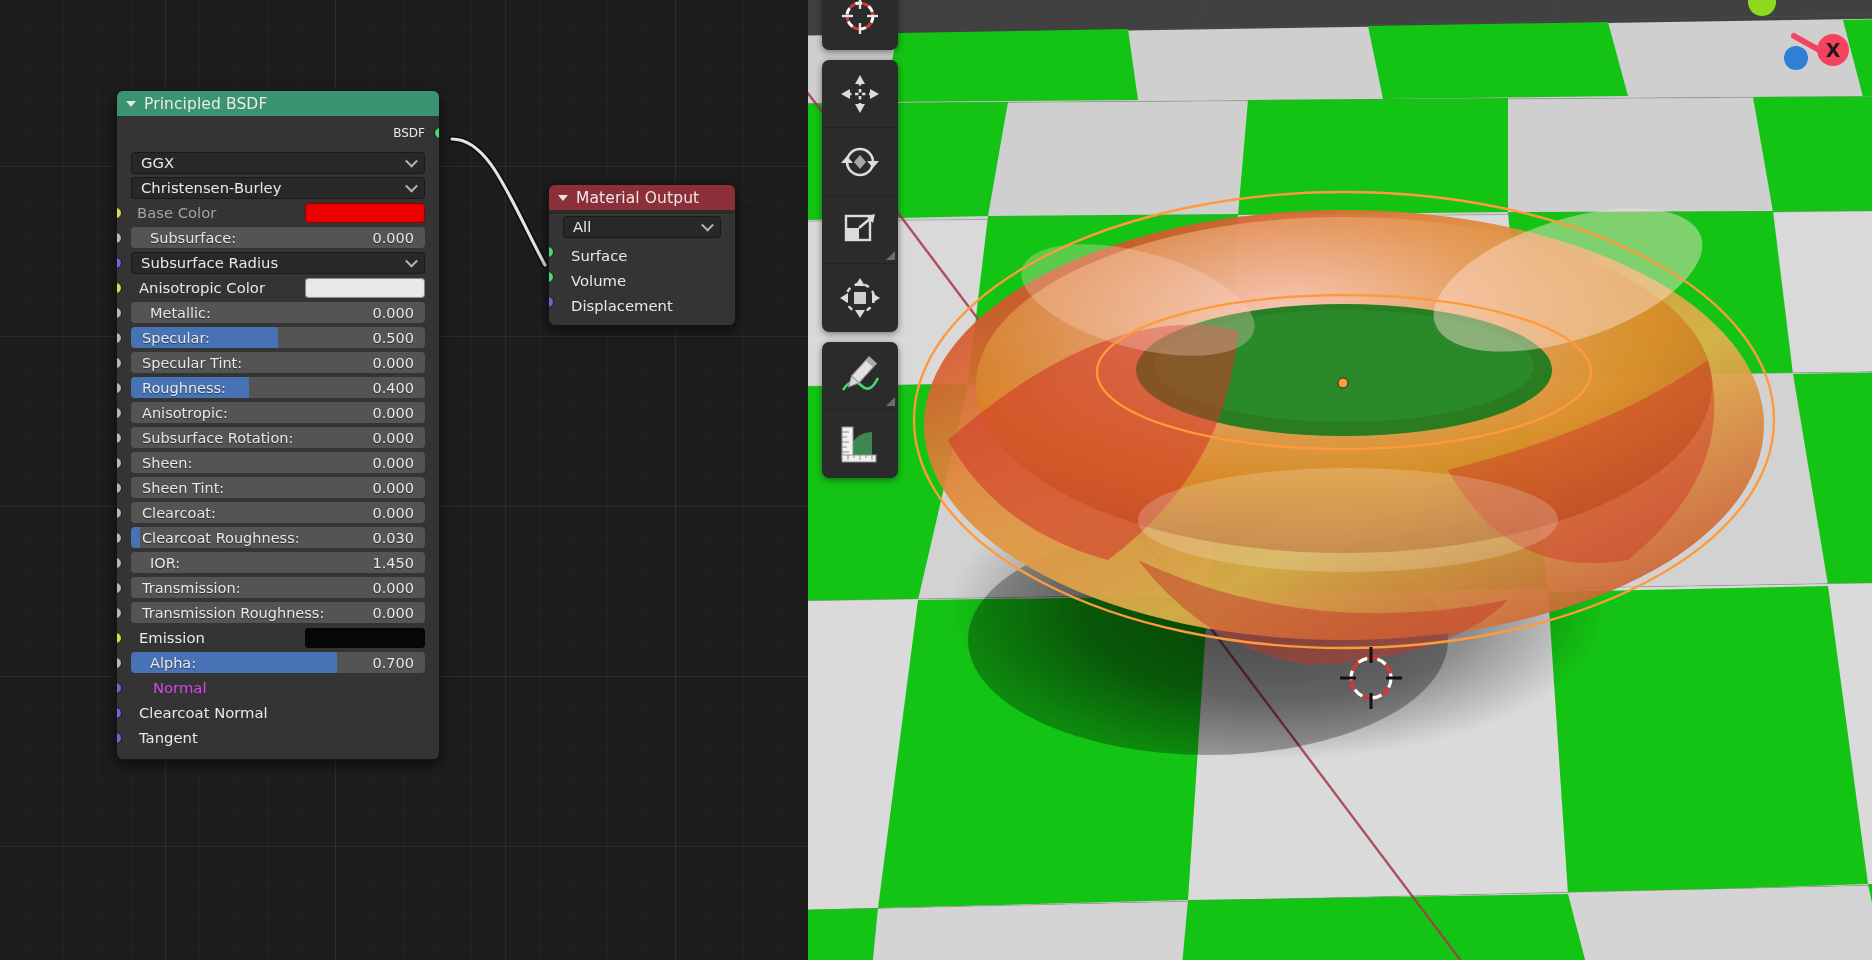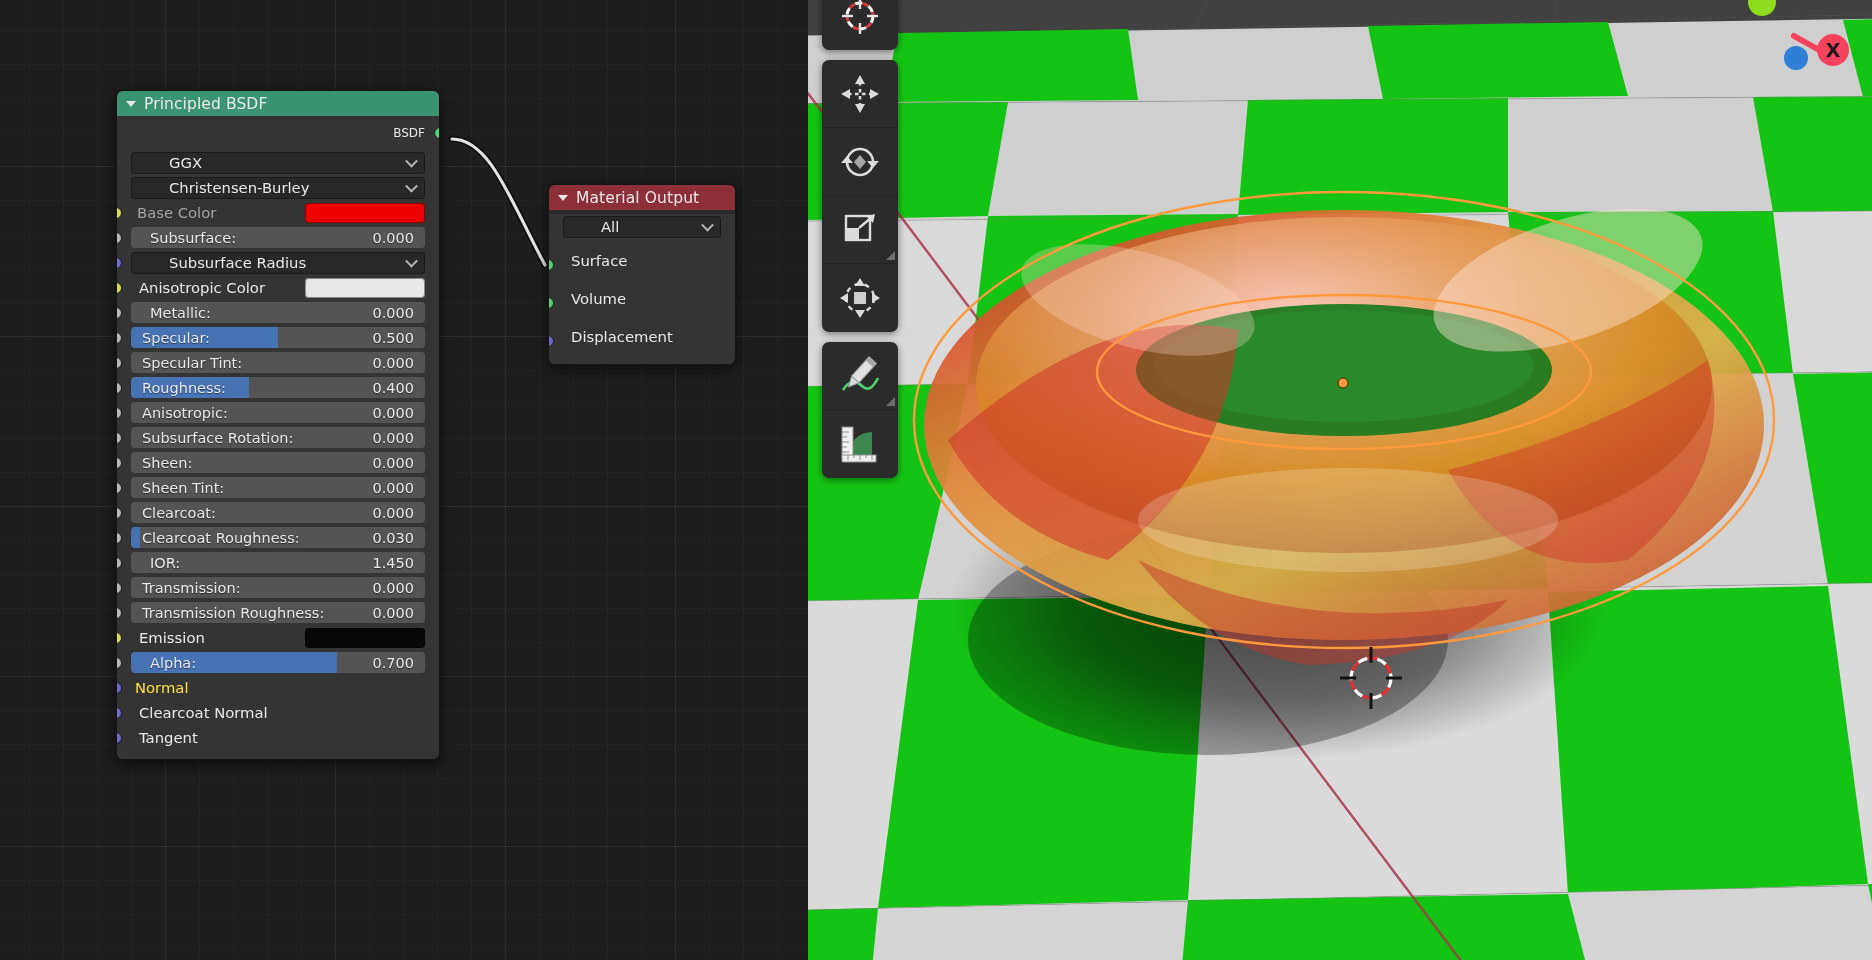--- a/index.html
+++ b/index.html
@@ -73,29 +73,29 @@
                  color: #e8e8e8; white-space: nowrap; text-shadow: 0 1px 1px rgba(0,0,0,.5); }
   .widget .val { position: relative; z-index: 2; margin-left: auto; padding-right: 11px;
                  font-size: 14.5px; color: #e8e8e8; text-shadow: 0 1px 1px rgba(0,0,0,.5); }
   .widget .fill { position: absolute; left: 0; top: 0; bottom: 0; background: #4772b3; border-radius: 4px 0 0 4px; }
   .widget.indent .lbl { padding-left: 19px; }
 
   
   .dropdown {
     margin: 0 14px; height: 22px; flex: 1; border-radius: 4px;
     background: #282828; display: flex; align-items: center;
-    position: relative; box-shadow: inset 0 0 0 1px rgba(0,0,0,.35); padding-left: 28px;
+    position: relative; box-shadow: inset 0 0 0 1px rgba(0,0,0,.35);
   }
   .dropdown .dlbl { padding-left: 10px; font-size: 14.8px; color: #e8e8e8; }
   .chev { position: absolute; right: 9px; top: 50%; width: 9px; height: 9px;
           border-right: 2px solid #b5b5b5; border-bottom: 2px solid #b5b5b5;
           transform: translateY(-70%) rotate(45deg); }
 
   
-  .plainrow { position: relative; height: 25px; display: flex; align-items: flex-start; margin-top: 13px; }
+  .plainrow { position: relative; height: 25px; display: flex; align-items: flex-end; }
   .plainrow .name { padding-left: 22px; font-size: 14.8px; color: #e8e8e8; }
   .swatch { margin-left: auto; margin-right: 14px; width: 120px; height: 20px; border-radius: 4px;
             box-shadow: inset 0 0 0 1px rgba(0,0,0,.4); }
 
   
   .outrow { position: relative; height: 34px; display: flex; align-items: center; justify-content: flex-end; }
   .outrow .name { padding-right: 14px; font-size: 12px; color: #e8e8e8; }
 
   
   #viewport {
@@ -285,21 +285,21 @@
             <div class="row">
               <span class="sock in gray"></span>
               <div class="widget indent">
                 <span class="fill" style="width: 70%;"></span>
                 <span class="lbl">Alpha:</span>
                 <span class="val">0.700</span>
               </div>
             </div>
             <div class="row">
               <span class="sock in vector"></span>
-              <span class="name" style="padding-left: 18px; font-size: 14.8px; color: #fde047;">Normal</span>
+              <span class="name" style="padding-left: 36px; font-size: 14.8px; color: #d946ef;">Normal</span>
             </div>
             <div class="row">
               <span class="sock in vector"></span>
               <span class="name" style="padding-left: 22px; font-size: 14.8px; color: rgb(232, 232, 232);">Clearcoat Normal</span>
             </div>
             <div class="row">
               <span class="sock in vector"></span>
               <span class="name" style="padding-left: 22px; font-size: 14.8px; color: rgb(232, 232, 232);">Tangent</span>
             </div>
           </div>

